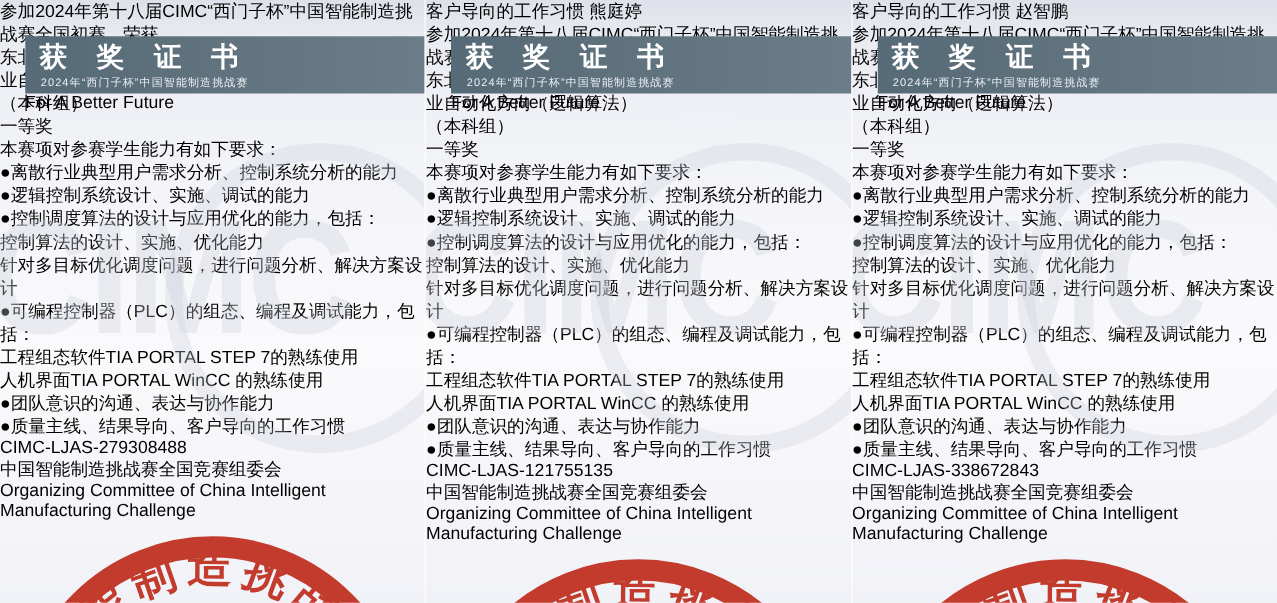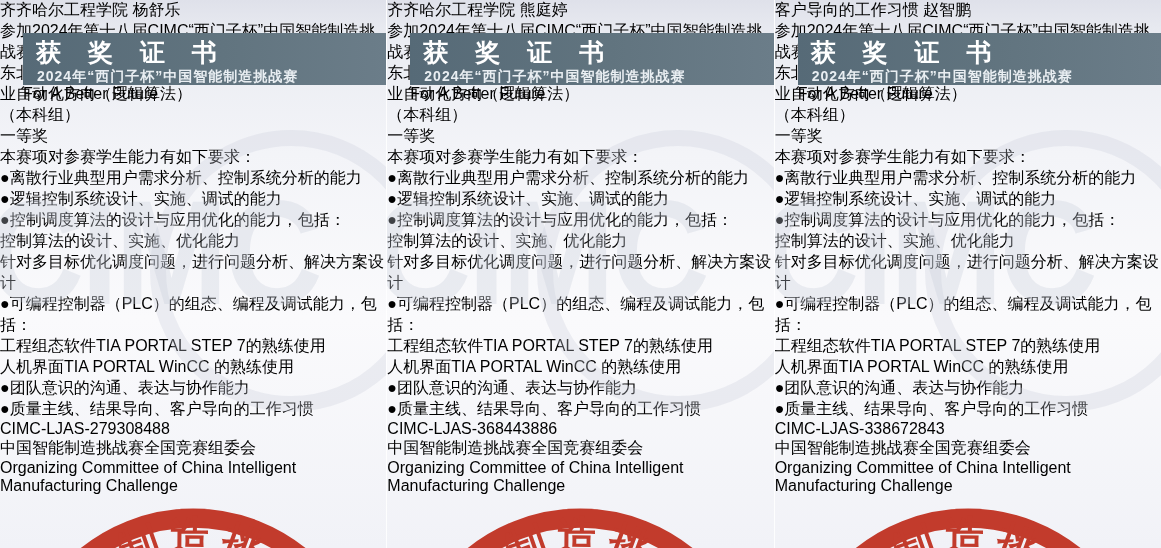--- a/index.html
+++ b/index.html
@@ -12,21 +12,21 @@
   
   .wm-ring{position:absolute;left:150px;top:130px;width:250px;height:250px;border-radius:50%;
     border:16px solid rgba(201,205,219,.30);z-index:0;}
   .wm-text{position:absolute;left:-14px;top:168px;z-index:0;font-size:148px;font-weight:bold;
     color:rgba(200,204,218,.32);letter-spacing:-4px;transform:scaleX(.92);transform-origin:left;}
 
   
   .band-dark{position:absolute;left:23px;right:0;top:33px;height:52px;z-index:1;
     background:linear-gradient(90deg,#566a77,#61747f 55%,#6b7d89);}
   .h-title{margin:5px 0 0 13px;font-size:25px;font-weight:bold;color:#fff;letter-spacing:10px;line-height:28px;}
-  .h-sub{margin:2px 0 0 14px;font-size:14px;font-weight:bold;color:#e9eef2;letter-spacing:1px;}
+  .h-sub{margin:2px 0 0 14px;font-size:10px;font-weight:normal;color:#e9eef2;letter-spacing:1px;}
   .band-light{position:absolute;left:23px;right:0;top:85px;height:19px;z-index:1;
     background:linear-gradient(90deg,#7e93a2,#8preshadow;background:#8398a6;}
   .band-light span{display:block;padding-left:14px;line-height:19px;font-size:9.5px;font-weight:bold;
     color:#f2f5f8;letter-spacing:1px;}
 
   .recipient{position:absolute;left:0;right:0;top:129px;z-index:1;text-align:center;
     font-size:12.5px;font-weight:bold;color:#222;letter-spacing:1px;}
   .body-text{position:absolute;left:26px;right:24px;top:153px;z-index:1;font-size:10px;
     font-weight:bold;color:#2e2e2e;line-height:20px;letter-spacing:.2px;}
   .line.indent{text-indent:20px;}
@@ -70,21 +70,20 @@
   <section class="cert">
     <div class="wm-ring"></div>
     <div class="wm-text">CIMC</div>
     <div class="band-dark">
       <div class="h-title">获 奖 证 书</div>
       <div class="h-sub">2024年“西门子杯”中国智能制造挑战赛</div>
     </div>
     <div class="band-light">
       <span>For A Better Future</span>
     </div>
-    <div class="recipient">齐齐哈尔工程学院  杨舒乐</div>
     <div class="body-text">
       <div class="line indent">参加2024年第十八届CIMC“西门子杯”中国智能制造挑战赛全国初赛，荣获</div>
       <div class="line">东北二赛区 智能制造工程设计与应用类赛项：离散行业自动化方向（逻辑算法）</div>
       <div class="line">（本科组）</div>
     </div>
     <div class="award">一等奖</div>
     <div class="reqs">
       <div class="req-title">本赛项对参赛学生能力有如下要求：</div>
       <div class="req-row"><span class="blt">●</span><span>离散行业典型用户需求分析、控制系统分析的能力</span></div>
       <div class="req-row"><span class="blt">●</span><span>逻辑控制系统设计、实施、调试的能力</span></div>
@@ -129,42 +128,42 @@
   <section class="cert">
     <div class="wm-ring"></div>
     <div class="wm-text">CIMC</div>
     <div class="band-dark">
       <div class="h-title">获 奖 证 书</div>
       <div class="h-sub">2024年“西门子杯”中国智能制造挑战赛</div>
     </div>
     <div class="band-light">
       <span>For A Better Future</span>
     </div>
-    <div class="recipient">齐齐哈尔工程学院  熊庭婷</div>
+    <div class="recipient">客户导向的工作习惯  熊庭婷</div>
     <div class="body-text">
       <div class="line indent">参加2024年第十八届CIMC“西门子杯”中国智能制造挑战赛全国初赛，荣获</div>
       <div class="line">东北二赛区 智能制造工程设计与应用类赛项：离散行业自动化方向（逻辑算法）</div>
       <div class="line">（本科组）</div>
     </div>
     <div class="award">一等奖</div>
     <div class="reqs">
       <div class="req-title">本赛项对参赛学生能力有如下要求：</div>
       <div class="req-row"><span class="blt">●</span><span>离散行业典型用户需求分析、控制系统分析的能力</span></div>
       <div class="req-row"><span class="blt">●</span><span>逻辑控制系统设计、实施、调试的能力</span></div>
       <div class="req-row"><span class="blt">●</span><span>控制调度算法的设计与应用优化的能力，包括：</span></div>
       <div class="req-row sub"><span>控制算法的设计、实施、优化能力</span></div>
       <div class="req-row sub"><span>针对多目标优化调度问题，进行问题分析、解决方案设计</span></div>
       <div class="req-row"><span class="blt">●</span><span>可编程控制器（PLC）的组态、编程及调试能力，包括：</span></div>
       <div class="req-row sub"><span>工程组态软件TIA PORTAL STEP 7的熟练使用</span></div>
       <div class="req-row sub"><span>人机界面TIA PORTAL WinCC 的熟练使用</span></div>
       <div class="req-row"><span class="blt">●</span><span>团队意识的沟通、表达与协作能力</span></div>
       <div class="req-row"><span class="blt">●</span><span>质量主线、结果导向、客户导向的工作习惯</span></div>
     </div>
     <div class="qr"><div class="mod"></div><i class="f tl"></i><i class="f tr"></i><i class="f bl"></i></div>
-    <div class="qr-label">CIMC-LJAS-368443886</div>
+    <div class="qr-label">CIMC-LJAS-121755135</div>
     <div class="committee">
       <div class="c-cn">中国智能制造挑战赛全国竞赛组委会</div>
       <div class="c-en">Organizing Committee of China Intelligent</div>
       <div class="c-en">Manufacturing Challenge</div>
     </div>
     <svg class="seal" viewBox="0 0 100 100">
       <defs>
         <path id="aT1" d="M16,62 A36,36 0 1 1 84,62" fill="none"></path>
         <path id="aB1" d="M26,73 A33,33 0 0 0 74,73" fill="none"></path>
       </defs>

